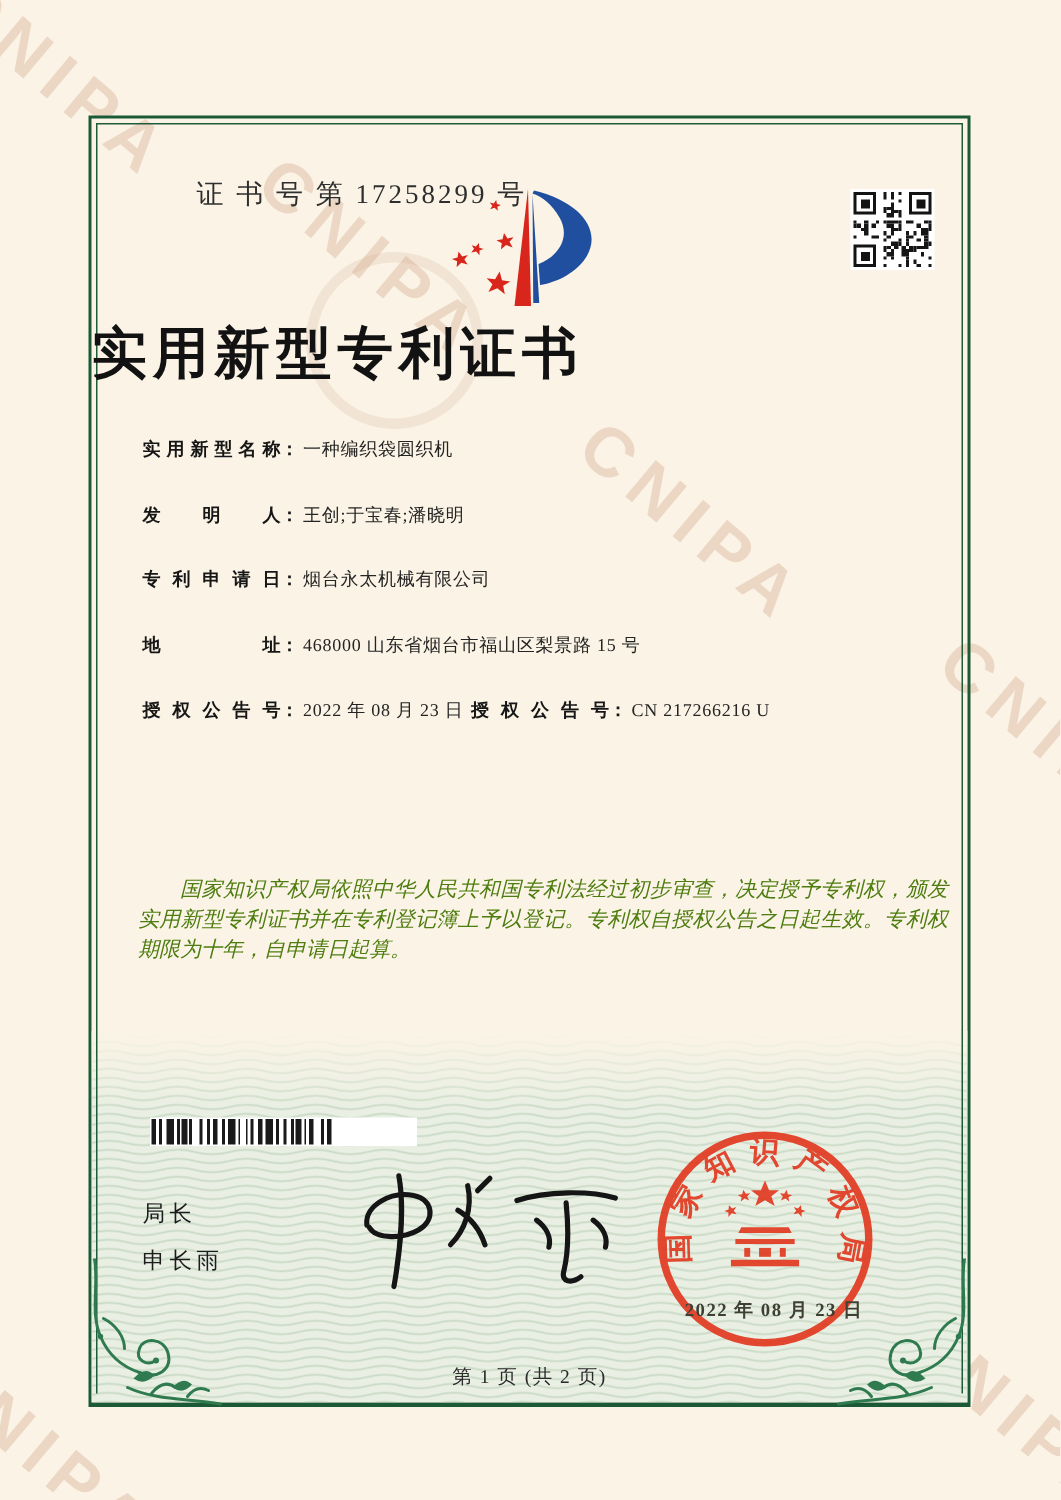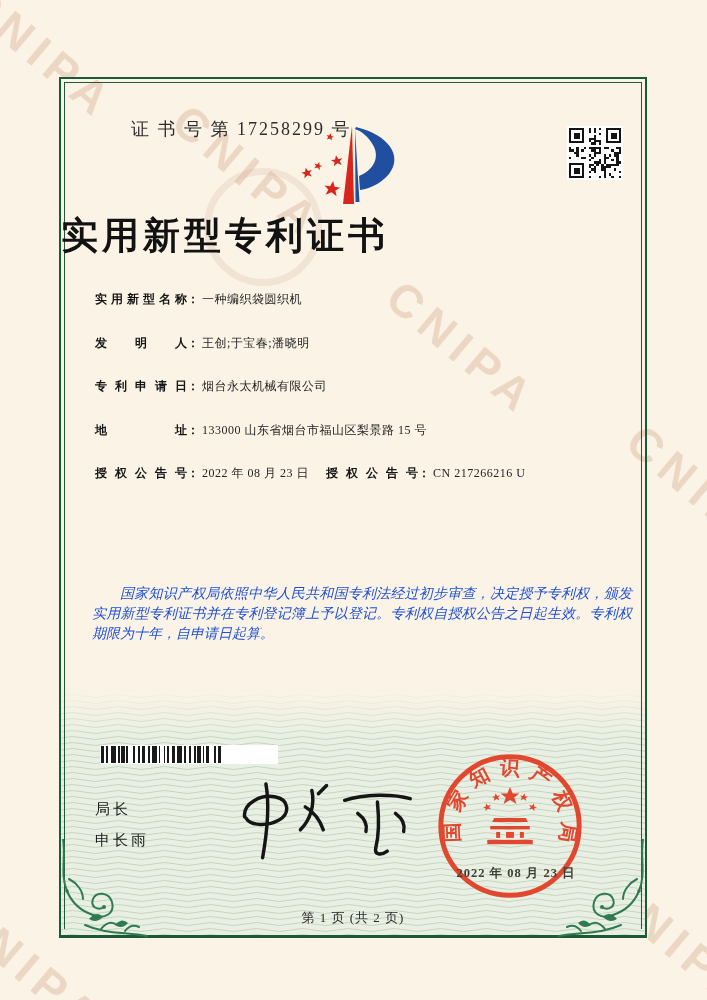--- a/index.html
+++ b/index.html
@@ -49,24 +49,24 @@
   .logo { position:absolute; z-index:4; left:238px; top:33px; width:110px; height:95px; }
   .title { position:absolute; z-index:4; left:0; right:0; top:132px; text-align:left;
     font-size:37px; font-weight:bold; letter-spacing:4px; color:#121212; }
   
   .fields { position:absolute; z-index:4; left:34px; top:212px; right:20px; }
   .field-row { height:43.5px; font-size:12px; white-space:nowrap; }
   .lbl { display:inline-block; width:92px; text-align:justify; text-align-last:justify;
     font-weight:600; color:#161616; vertical-align:top; }
   .colon { font-weight:600; color:#161616; }
   .val { color:#242424; letter-spacing:0.5px; }
-  .pair2 { margin-left:14px; }
+  .pair2 { margin-left:2px; }
   
   .body-text { position:absolute; z-index:4; left:31px; top:505px; width:540px;
-    font-size:14px; line-height:19.8px; font-style:italic; color:#1d4ed8; text-align:justify; }
+    font-size:14px; line-height:19.8px; font-style:italic; color:#4d7c0f; text-align:justify; }
   .body-text p { text-indent:2em; }
   
   .barcode { position:absolute; z-index:4; left:39px; top:666px; height:19px; width:178px;
     background:#fff; display:flex; align-items:stretch; padding:1px; }
   .barcode i { display:block; height:100%; background:#1a1a1a; flex:0 0 auto; }
   .barcode i.sp { background:transparent; }
   .signer-title { position:absolute; z-index:4; left:34px; top:721px;
     font-family:"Liberation Sans","DejaVu Sans",sans-serif; font-size:15px; letter-spacing:3px; color:#1c1c1c; }
   .signer-name  { position:absolute; z-index:4; left:34px; top:752px;
     font-family:"Liberation Sans","DejaVu Sans",sans-serif; font-size:15px; letter-spacing:3px; color:#1c1c1c; }
@@ -589,21 +589,21 @@
       <div class="field-row">
         <span class="lbl">发明人</span><span class="colon">：</span>
         <span class="val">王创;于宝春;潘晓明</span>
       </div>
       <div class="field-row">
         <span class="lbl">专利申请日</span><span class="colon">：</span>
         <span class="val">烟台永太机械有限公司</span>
       </div>
       <div class="field-row">
         <span class="lbl">地址</span><span class="colon">：</span>
-        <span class="val">133000 山东省烟台市福山区梨景路 15 号</span>
+        <span class="val">468000 山东省烟台市福山区梨景路 15 号</span>
       </div>
       <div class="field-row">
         <span><span class="lbl">授权公告号</span><span class="colon">：</span>
         <span class="val">2022 年 08 月 23 日</span></span>
         <span class="pair2"><span class="lbl">授权公告号</span><span class="colon">：</span>
         <span class="val">CN 217266216 U</span></span>
       </div>
     </div>
 
     <div class="body-text">

